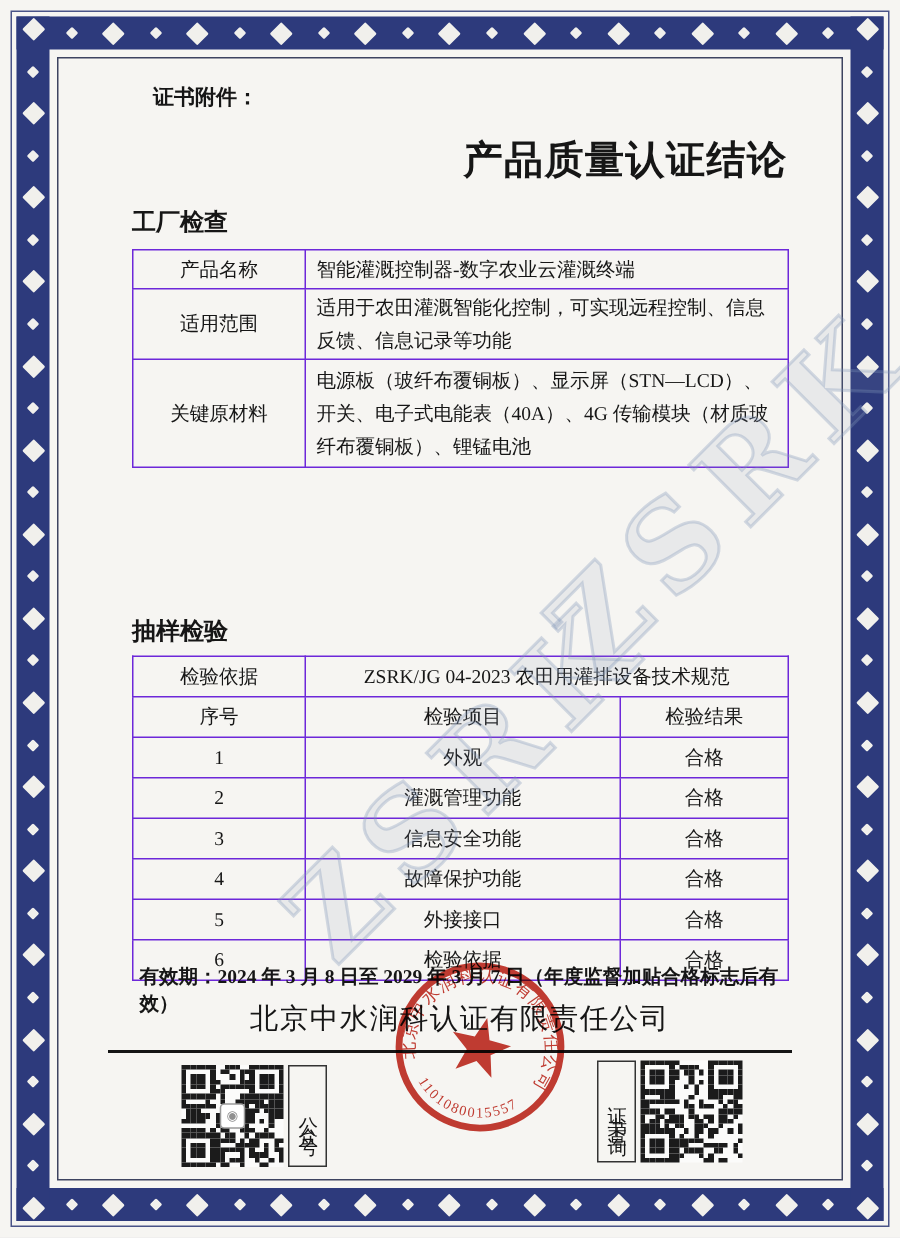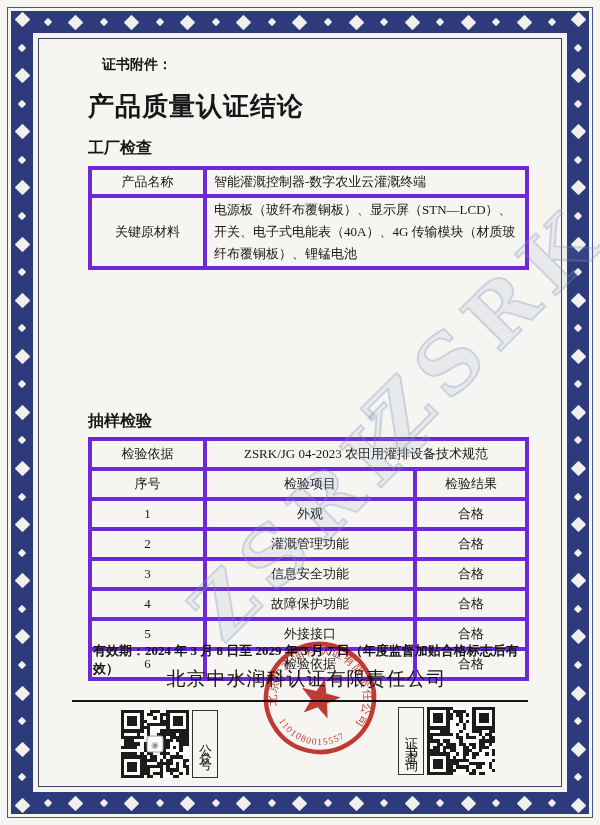--- a/index.html
+++ b/index.html
@@ -24,32 +24,32 @@
              font-family:"DejaVu Serif","Liberation Serif",serif;font-weight:bold;
              font-size:80px;letter-spacing:12px;
              color:rgba(128,148,184,0.12);-webkit-text-stroke:2px rgba(128,148,184,0.32);
              transform:rotate(-45deg);}
   #wmA{left:160px;top:472px;}
   #wmB{left:335px;top:280px;}
 
   
   .content{position:absolute;inset:0;z-index:2;}
   .attachment{position:absolute;left:102px;top:56px;font-size:14px;font-weight:bold;}
-  .title{position:absolute;left:88px;width:437px;top:89px;text-align:left;
+  .title{position:absolute;left:88px;width:437px;top:89px;text-align:right;
          font-family:"Liberation Sans","DejaVu Sans",sans-serif;
          font-weight:bold;font-size:26px;letter-spacing:1px;}
   .h2{position:absolute;left:88px;width:437px;font-weight:bold;font-size:16px;}
   #h2-factory{top:138px;}
   #h2-sampling{top:411px;}
 
   table.tbl{position:absolute;left:88px;width:437px;border-collapse:collapse;
             table-layout:fixed;font-size:13px;line-height:22px;}
   #tbl1{top:166px;}
   #tbl2{top:437px;}
-  .tbl td{border:4px solid #6d28d9;padding:1px 7px;vertical-align:middle;}
+  .tbl td{border:1px solid #6d28d9;padding:1px 7px;vertical-align:middle;}
   .tbl td.lbl{text-align:center;padding:1px 2px;}
   #tbl1 .r1{height:26px}#tbl1 .r2{height:26px}#tbl1 .r3{height:46px}
   #tbl1 .r4{height:23px}#tbl1 .r5{height:72px}#tbl1 .r6{height:51px}
   #tbl2 td{text-align:center;height:24px;padding:1px 3px;}
   #tbl2 .basis{height:26px;}
 
   .validity{position:absolute;left:93px;top:642px;width:440px;font-size:13px;font-weight:bold;}
   .company{position:absolute;left:88px;width:437px;top:666px;text-align:center;
            font-size:19px;letter-spacing:1px;}
   .rule{position:absolute;left:72px;top:700px;width:456px;height:2px;background:#151515;}
@@ -202,20 +202,24 @@
 
     <table class="tbl" id="tbl1">
       <colgroup>
           <col style="width:115px">
           <col style="width:322px">
         </colgroup>
       <tbody>
           <tr class="r1">
         <td class="lbl">产品名称</td>
         <td>智能灌溉控制器-数字农业云灌溉终端</td>
+      </tr>
+      <tr class="r3">
+        <td class="lbl">适用范围</td>
+        <td>适用于农田灌溉智能化控制，可实现远程控制、信息反馈、信息记录等功能</td>
       </tr>
       <tr class="r5">
         <td class="lbl">关键原材料</td>
         <td>电源板（玻纤布覆铜板）、显示屏（STN—LCD）、开关、电子式电能表（40A）、4G 传输模块（材质玻纤布覆铜板）、锂锰电池</td>
       </tr>
     </tbody>
       </table>
 
     <div class="h2" id="h2-sampling">抽样检验</div>
 

